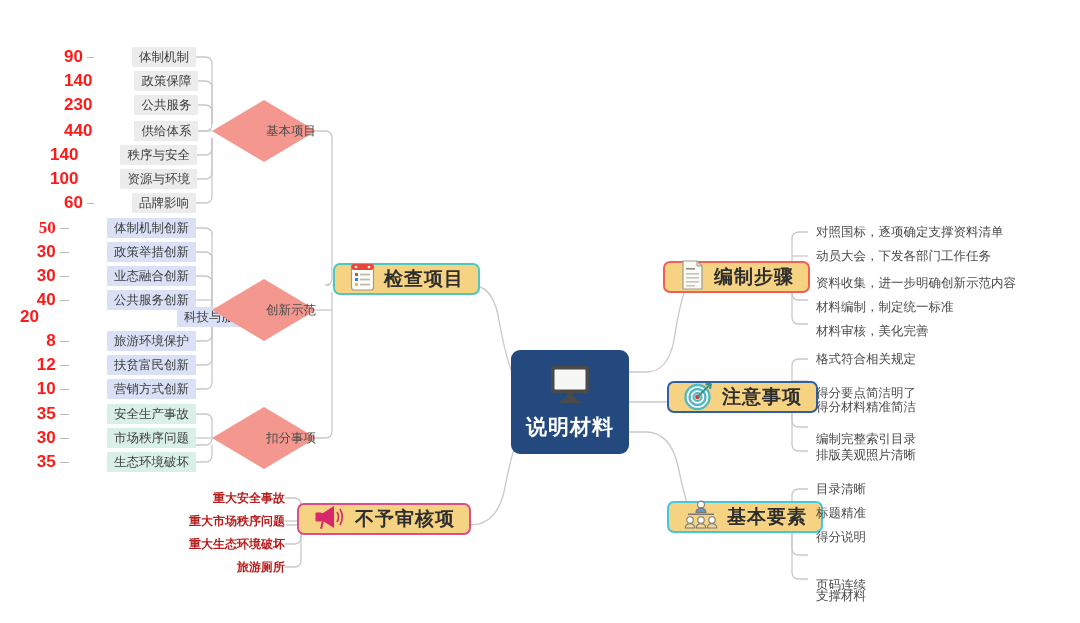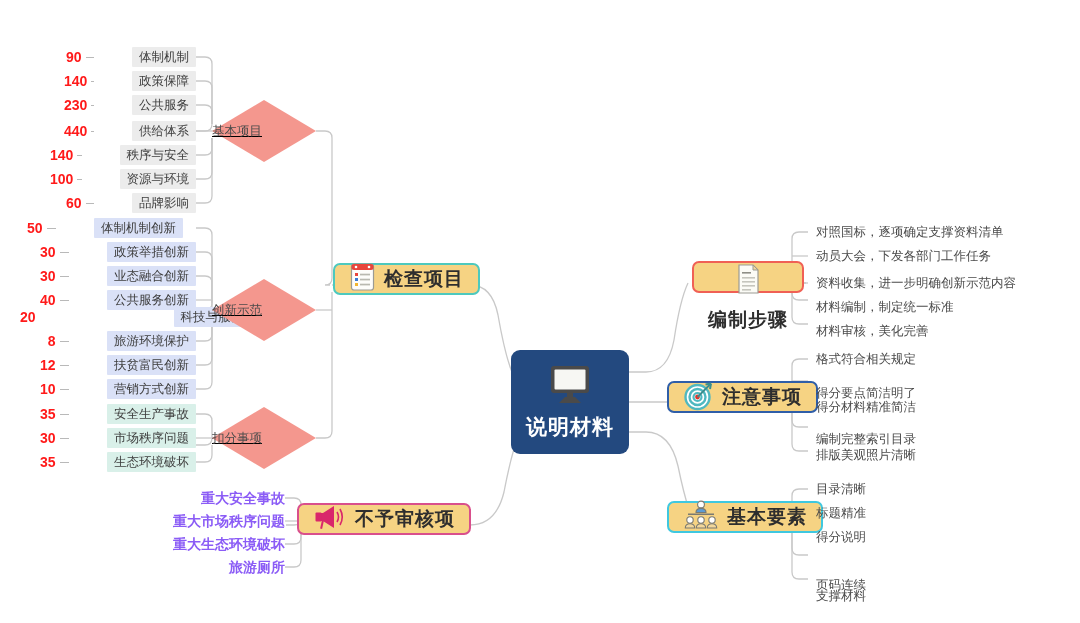--- a/index.html
+++ b/index.html
@@ -10,35 +10,35 @@
   }
   #canvas{position:absolute;inset:0;width:1080px;height:623px;}
   svg.links{position:absolute;left:0;top:0;width:1080px;height:623px;pointer-events:none;}
 
   
   .abs{position:absolute;box-sizing:border-box;}
 
   
   .leafrow{display:flex;align-items:center;height:20px;}
   .score{
-    width:46px;text-align:right;color:#FF1A1A;font-weight:bold;font-size:14px;
+    width:46px;text-align:right;color:#FF1A1A;font-weight:bold;font-size:17px;
     letter-spacing:0px;
   }
   .dash{width:22px;height:1px;background:#b9b9b9;margin:0 4px;}
   .leafbox{
     height:20px;line-height:20px;padding:0 7px;font-size:12.5px;color:#3d3d3d;
     white-space:nowrap;text-align:center;border-radius:1px;margin-left:34px;
   }
   .leafbox.grey{background:#ececec;}
   .leafbox.blue{background:#dae1f7;}
   .leafbox.green{background:#d9f0e9;}
 
   
   .diamond{
-    width:104px;height:62px;display:flex;align-items:center;justify-content:flex-start;text-decoration:underline;
+    width:104px;height:62px;display:flex;align-items:center;justify-content:flex-end;
   }
   .diamond .dlabel{
     position:relative;z-index:2;font-size:12.5px;color:#4a4a4a;white-space:nowrap;
   }
   .diamond .dshape{
     position:absolute;left:0;top:0;width:104px;height:62px;
     background:#F4978E;
     clip-path:polygon(50% 0,100% 50%,50% 100%,0 50%);
   }
 
@@ -65,21 +65,21 @@
   .center .ctext{
     color:#ffffff;font-size:21px;font-weight:bold;letter-spacing:1px;
   }
 
   
   .subitem{
     font-size:12.5px;color:#4a4a4a;white-space:nowrap;height:18px;line-height:18px;
   }
   
   .redsub{
-    font-size:14px;color:#8b5cf6;font-weight:bold;white-space:nowrap;
+    font-size:12px;color:#b91c1c;font-weight:bold;white-space:nowrap;
     height:18px;line-height:18px;text-align:right;
   }
   .icon{display:block;flex:0 0 auto;}
 </style>
 </head>
 <body>
 
 <div id="canvas">
 
   <svg class="links" viewBox="0 0 1080 623">
@@ -173,21 +173,21 @@
     <span class="score">100</span>
     <span class="dash"></span>
     <span class="leafbox grey">资源与环境</span>
   </div>
   <div class="abs leafrow" style="left:64px;top:193px;width:132px;">
     <span class="score">60</span>
     <span class="dash"></span>
     <span class="leafbox grey">品牌影响</span>
   </div>
 
-  <div class="abs leafrow" style="left:23px;top:218px;width:160px;">
+  <div class="abs leafrow" style="left:36px;top:218px;width:160px;font-family:Liberation Serif, serif;">
     <span class="score">50</span>
     <span class="dash"></span>
     <span class="leafbox blue">体制机制创新</span>
   </div>
   <div class="abs leafrow" style="left:36px;top:242px;width:160px;">
     <span class="score">30</span>
     <span class="dash"></span>
     <span class="leafbox blue">政策举措创新</span>
   </div>
   <div class="abs leafrow" style="left:36px;top:266px;width:160px;">
@@ -286,21 +286,21 @@
       <svg width="50" height="44" viewBox="0 0 50 44">
         <rect x="6" y="3" width="38" height="27" rx="3" fill="#4a4a4a"></rect>
         <rect x="9.5" y="6.5" width="31" height="20" rx="1" fill="#F7F7F3"></rect>
         <rect x="22" y="30" width="6" height="5" fill="#4a4a4a"></rect>
         <path d="M14 40 L20 34 H30 L36 40 Z" fill="#4a4a4a"></path>
       </svg>
     </span>
     <span class="ctext">说明材料</span>
   </div>
 
-  <div class="abs branch red" style="left:692px;top:261px;flex-direction:column;">
+  <div class="abs branch red" style="left:663px;top:261px;">
     <span class="icon">
       <svg width="27" height="32" viewBox="0 0 27 32">
         <path d="M4 2 H18 L23 7 V30 H4 Z" fill="#FBFBF6" stroke="#9b9b93" stroke-width="1.2"></path>
         <path d="M18 2 V7 H23 Z" fill="#F2D79B" stroke="#9b9b93" stroke-width="1"></path>
         <rect x="7" y="9" width="9" height="1.6" fill="#8e8e86"></rect>
         <rect x="7" y="14" width="13" height="1.6" fill="#c5c5bd"></rect>
         <rect x="7" y="18" width="13" height="1.6" fill="#c5c5bd"></rect>
         <rect x="7" y="22" width="13" height="1.6" fill="#c5c5bd"></rect>
         <rect x="7" y="26" width="9" height="1.6" fill="#c5c5bd"></rect>
       </svg>

